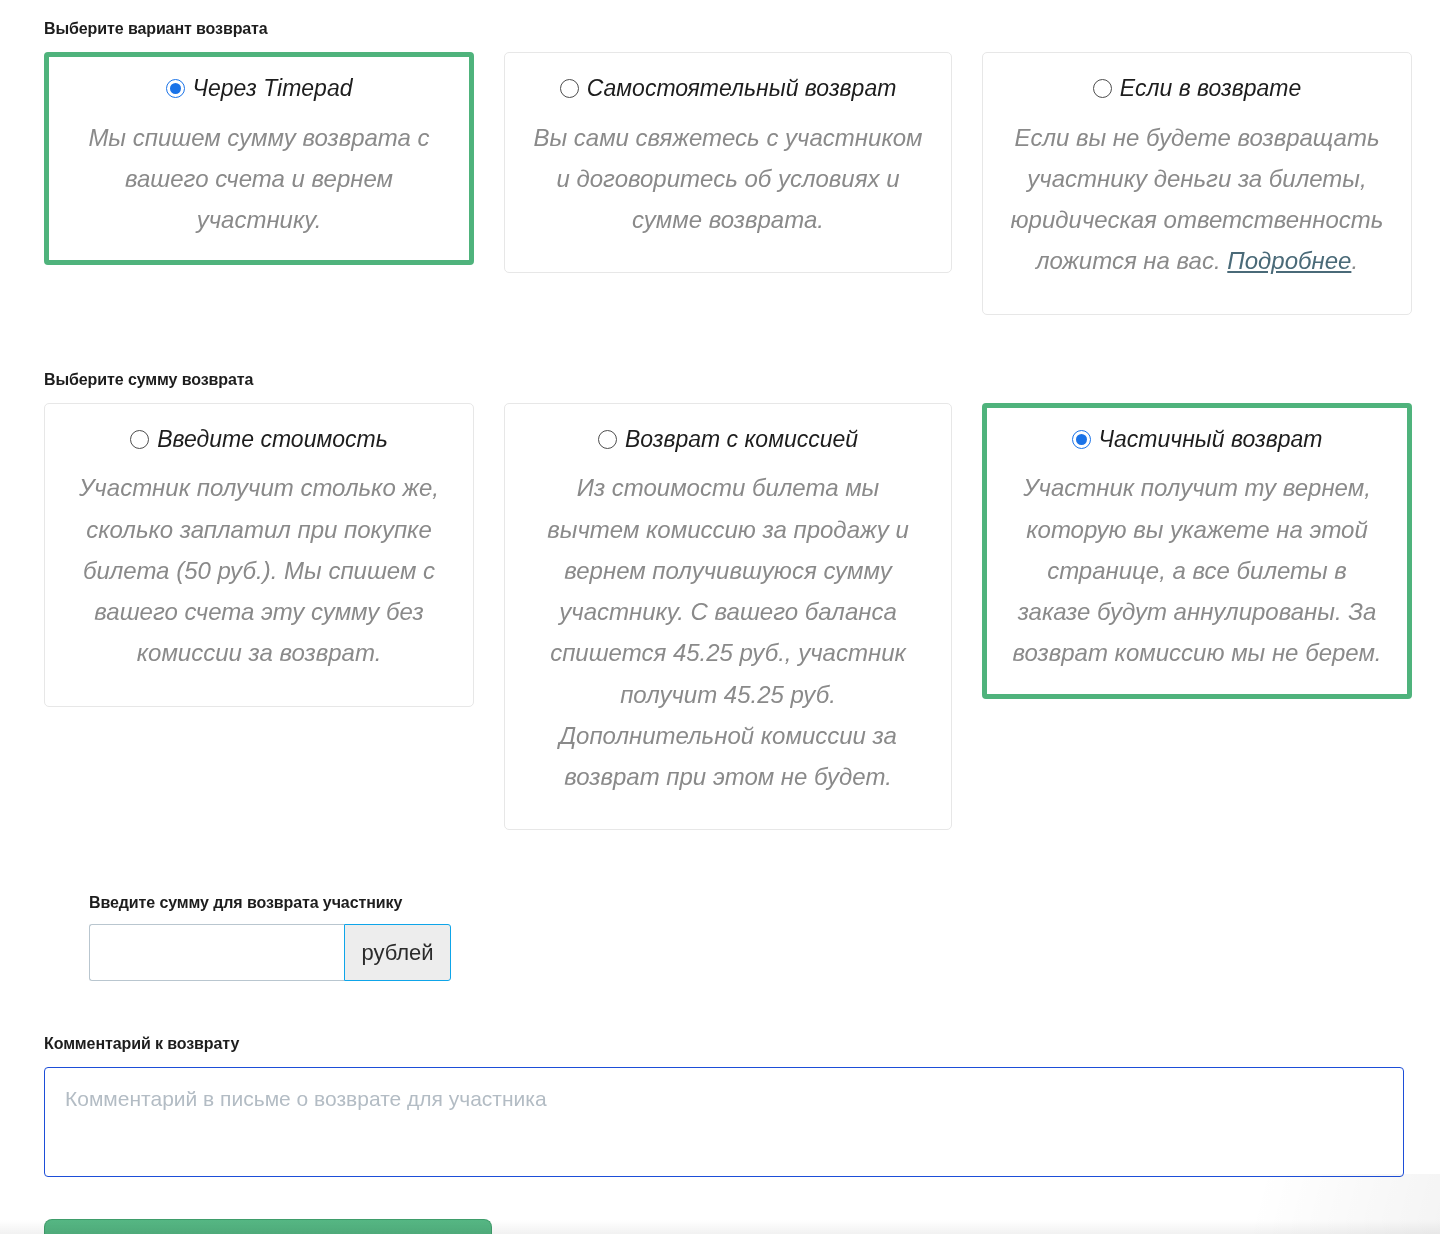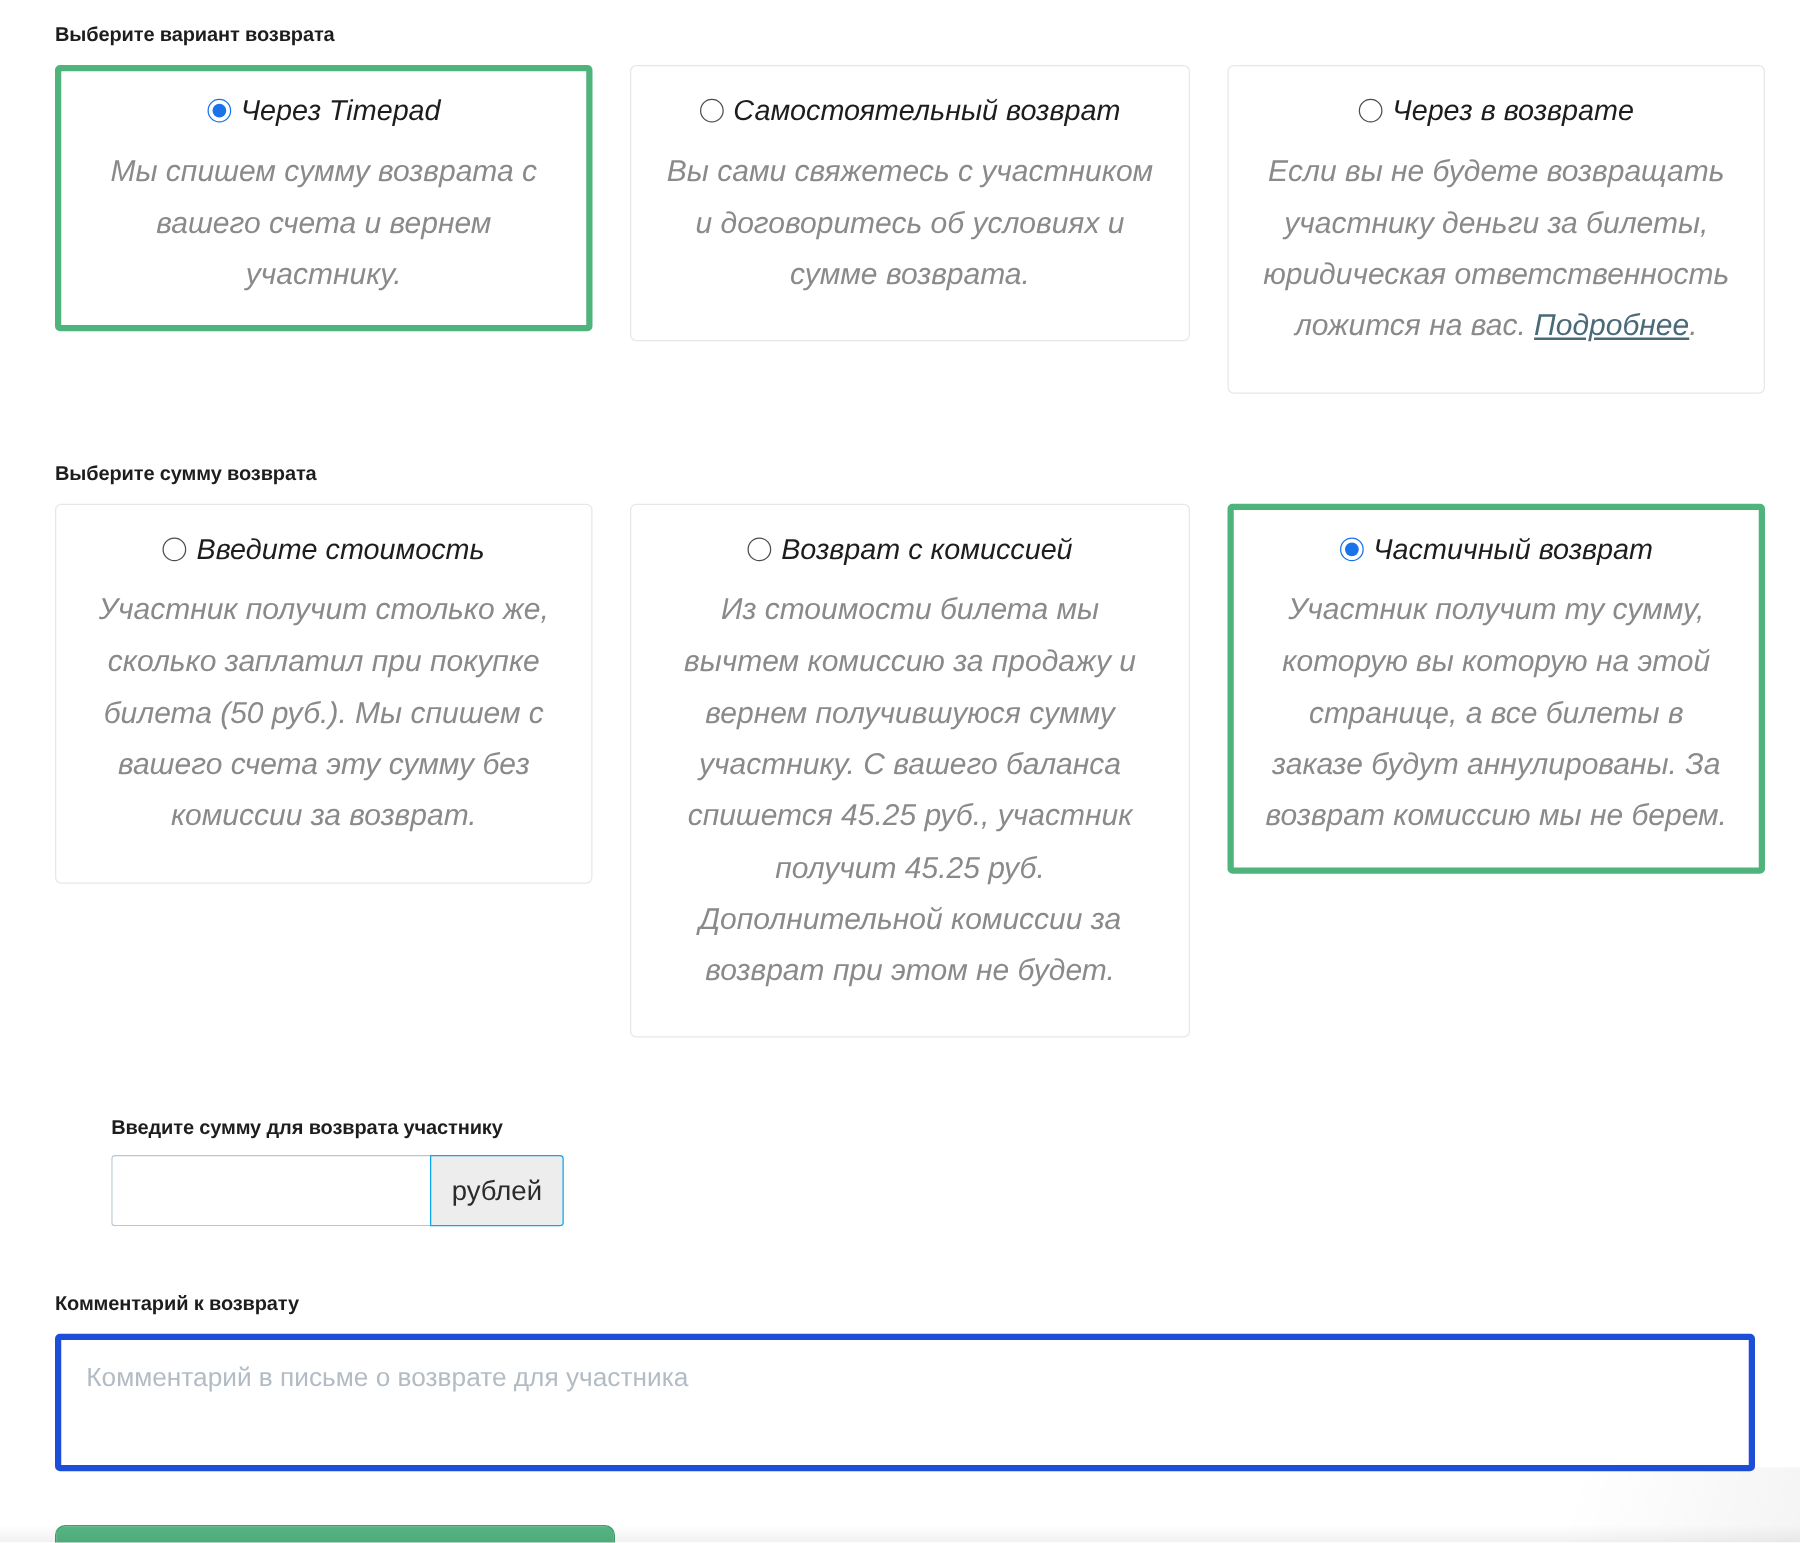--- a/index.html
+++ b/index.html
@@ -145,21 +145,21 @@
     color: #2b2b2b;
     padding: 0 14px;
   }
 
   
   .block-comment { margin-top: 54px; }
   .comment-area {
     margin-top: 14px;
     width: 1360px;
     height: 110px;
-    border: 5px solid #1d4ed8;
+    border: 1px solid #1d4ed8;
     border-radius: 4px;
     background: #ffffff;
     padding: 16px 20px;
     font-size: 21px;
     font-family: "Liberation Sans", "DejaVu Sans", sans-serif;
     color: #333333;
     resize: none;
     outline: none;
     line-height: 1.4;
   }
@@ -227,21 +227,21 @@
         <span class="card-title">Самостоятельный возврат</span>
       </div>
       <div class="card-desc">Вы сами свяжетесь с участником и договоритесь об условиях и сумме возврата.</div>
     </div>
 
     <div class="grid-gap"></div>
 
     <div class="card">
       <div class="card-head">
         <span class="radio"></span>
-        <span class="card-title">Через в возврате</span>
+        <span class="card-title">Если в возврате</span>
       </div>
       <div class="card-desc"><span>Если вы не будете возвращать участнику деньги за билеты, юридическая ответственность ложится на вас. </span><a href="#" class="card-link">Подробнее</a><span>.</span></div>
     </div>
   </div>
 
   <div style="height:56px"></div>
 
   <h2 class="section-title h-refund-amount">Выберите сумму возврата</h2>
 
   <div class="card-grid">
@@ -264,21 +264,21 @@
       <div class="card-desc">Из стоимости билета мы вычтем комиссию за продажу и вернем получившуюся сумму участнику. С вашего баланса спишется 45.25 руб., участник получит 45.25 руб. Дополнительной комиссии за возврат при этом не будет.</div>
     </div>
 
     <div class="grid-gap"></div>
 
     <div class="card selected">
       <div class="card-head">
         <span class="radio checked"></span>
         <span class="card-title">Частичный возврат</span>
       </div>
-      <div class="card-desc">Участник получит ту сумму, которую вы которую на этой странице, а все билеты в заказе будут аннулированы. За возврат комиссию мы не берем.</div>
+      <div class="card-desc">Участник получит ту вернем, которую вы укажете на этой странице, а все билеты в заказе будут аннулированы. За возврат комиссию мы не берем.</div>
     </div>
   </div>
 
   <div class="block-amount">
     <h2 class="section-title">Введите сумму для возврата участнику</h2>
     <div class="amount-row">
       <input class="amount-input" type="text" placeholder="" style="">
       <div class="amount-addon">рублей</div>
     </div>
   </div>

